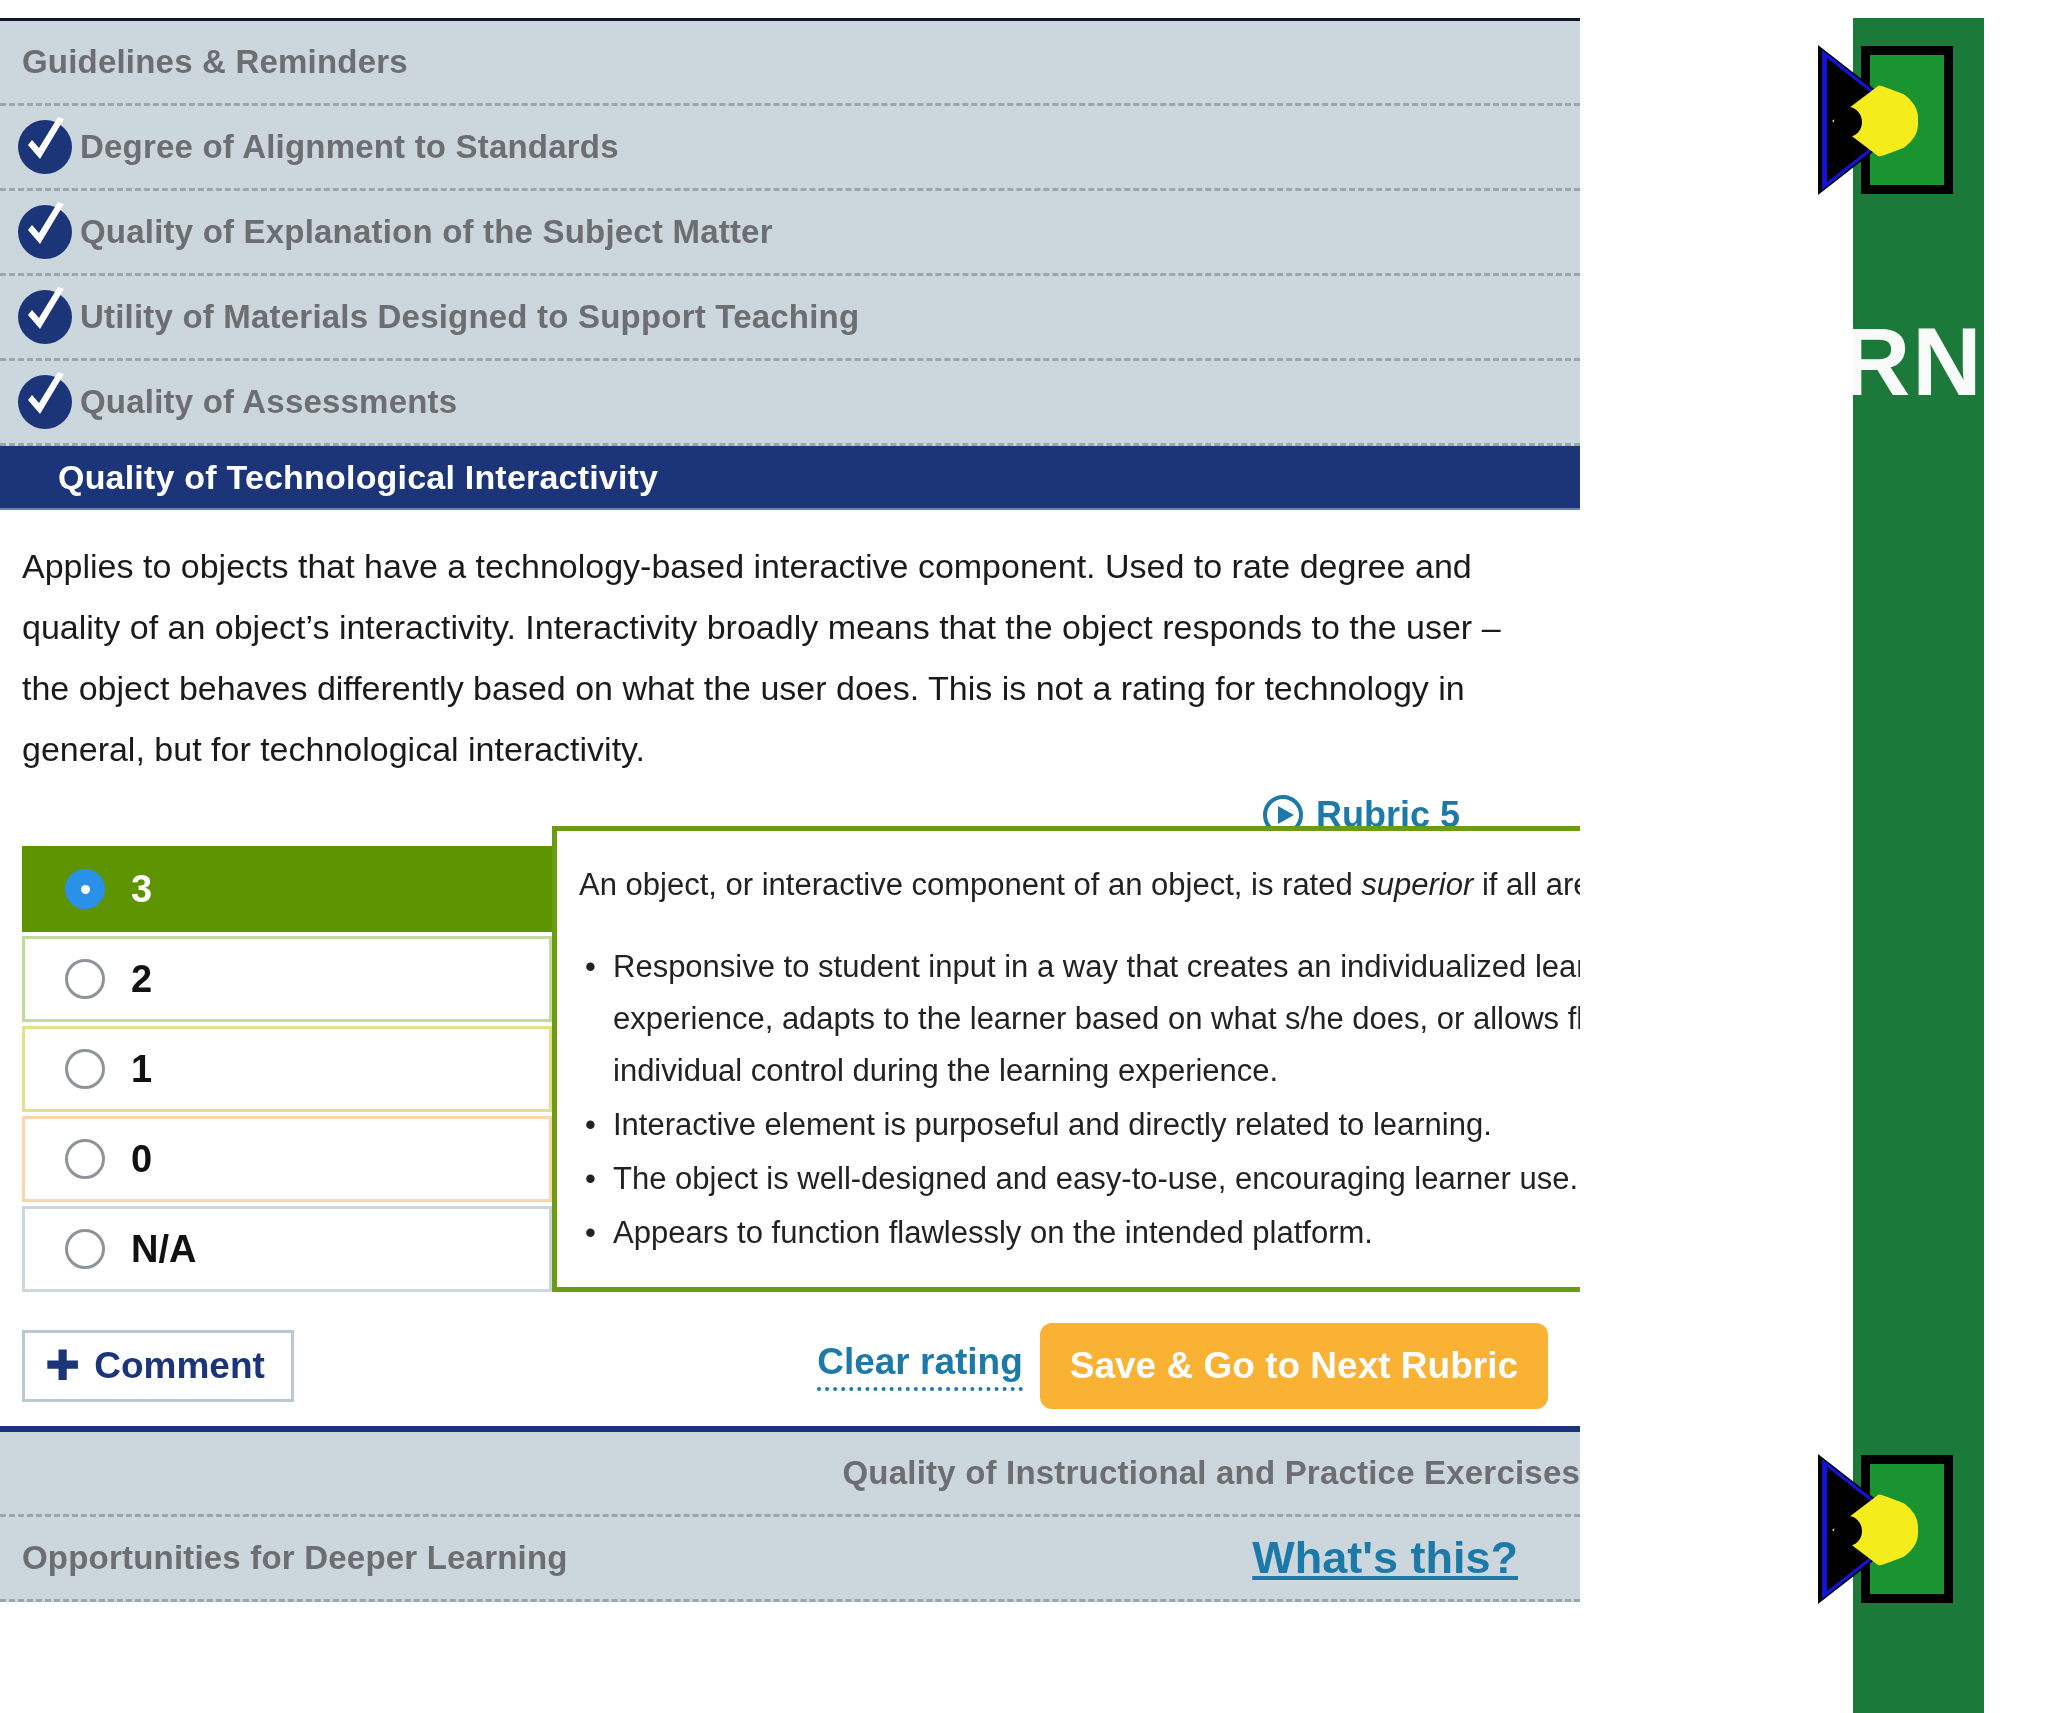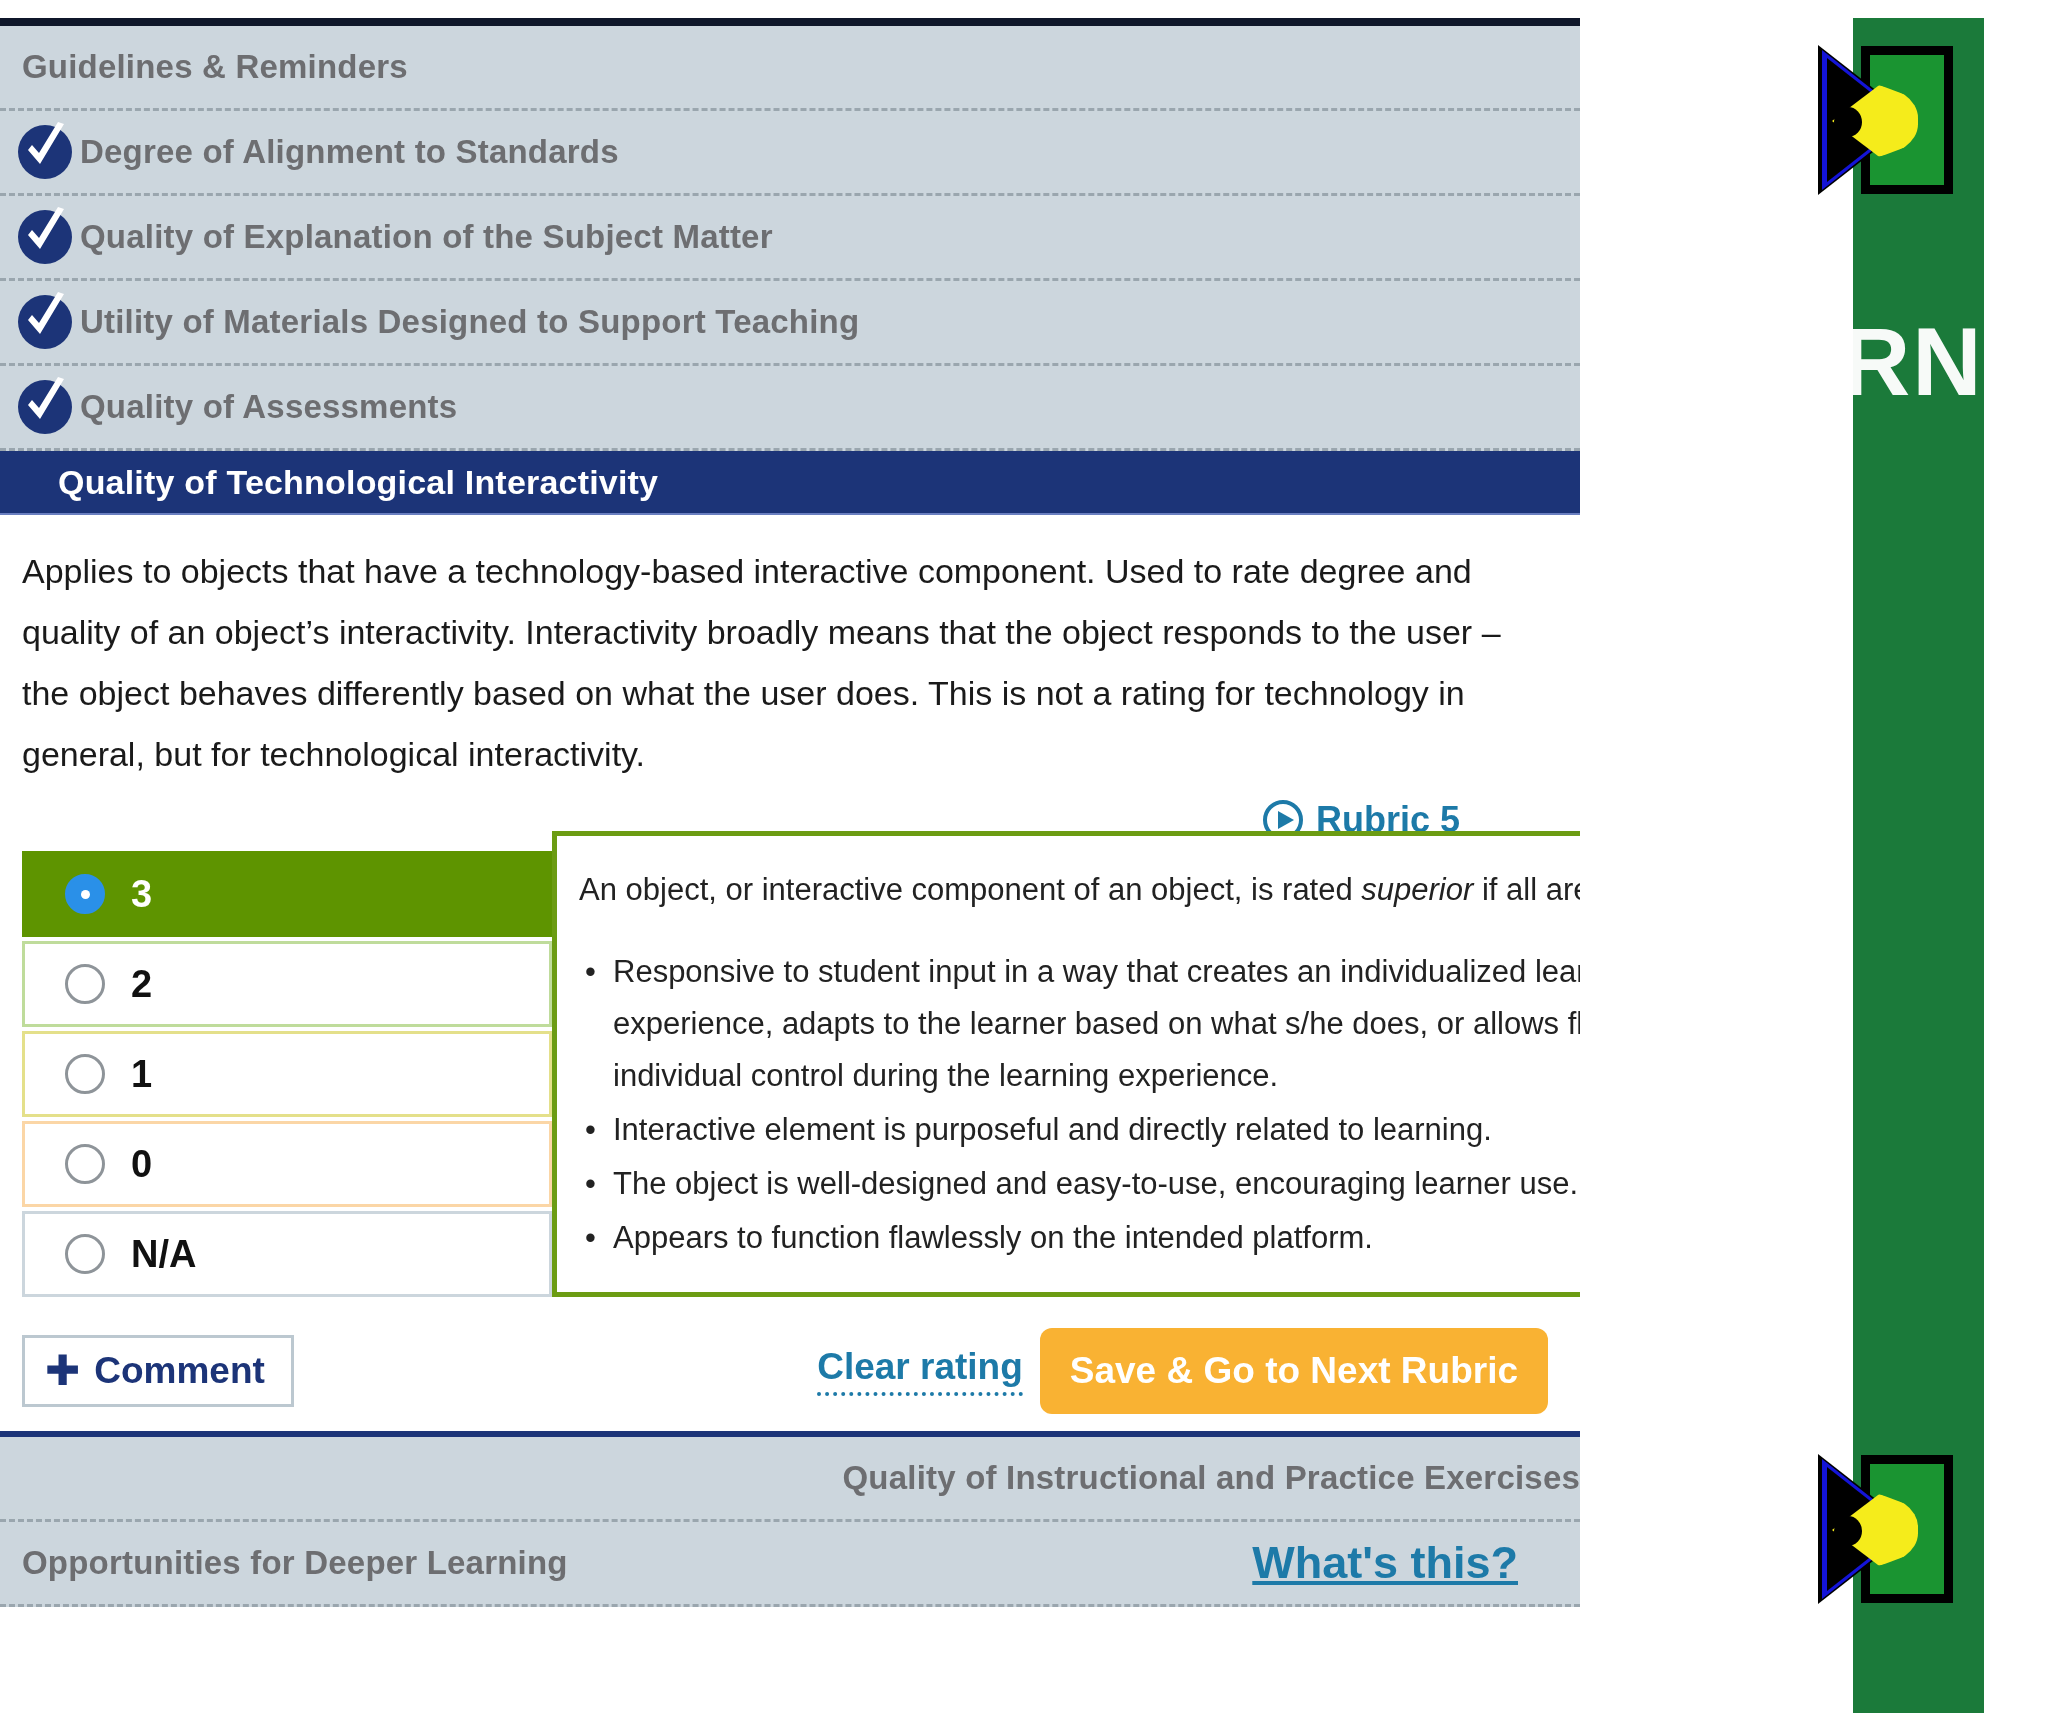--- a/index.html
+++ b/index.html
@@ -93,21 +93,21 @@
     border-radius: 50%;
   }
 
   
   .card {
     position: absolute;
     left: 0; top: 18px;
     width: 1580px;
     height: 1632px;
     background: #ffffff;
-    border-top: 8px solid #0f172a;
+    border-top: 3px solid #0f172a;
     overflow: hidden;
   }
 
   
   .rubric-row {
     position: relative;
     background: #ccd6dd;
     height: 85px;
     display: flex;
     align-items: center;

